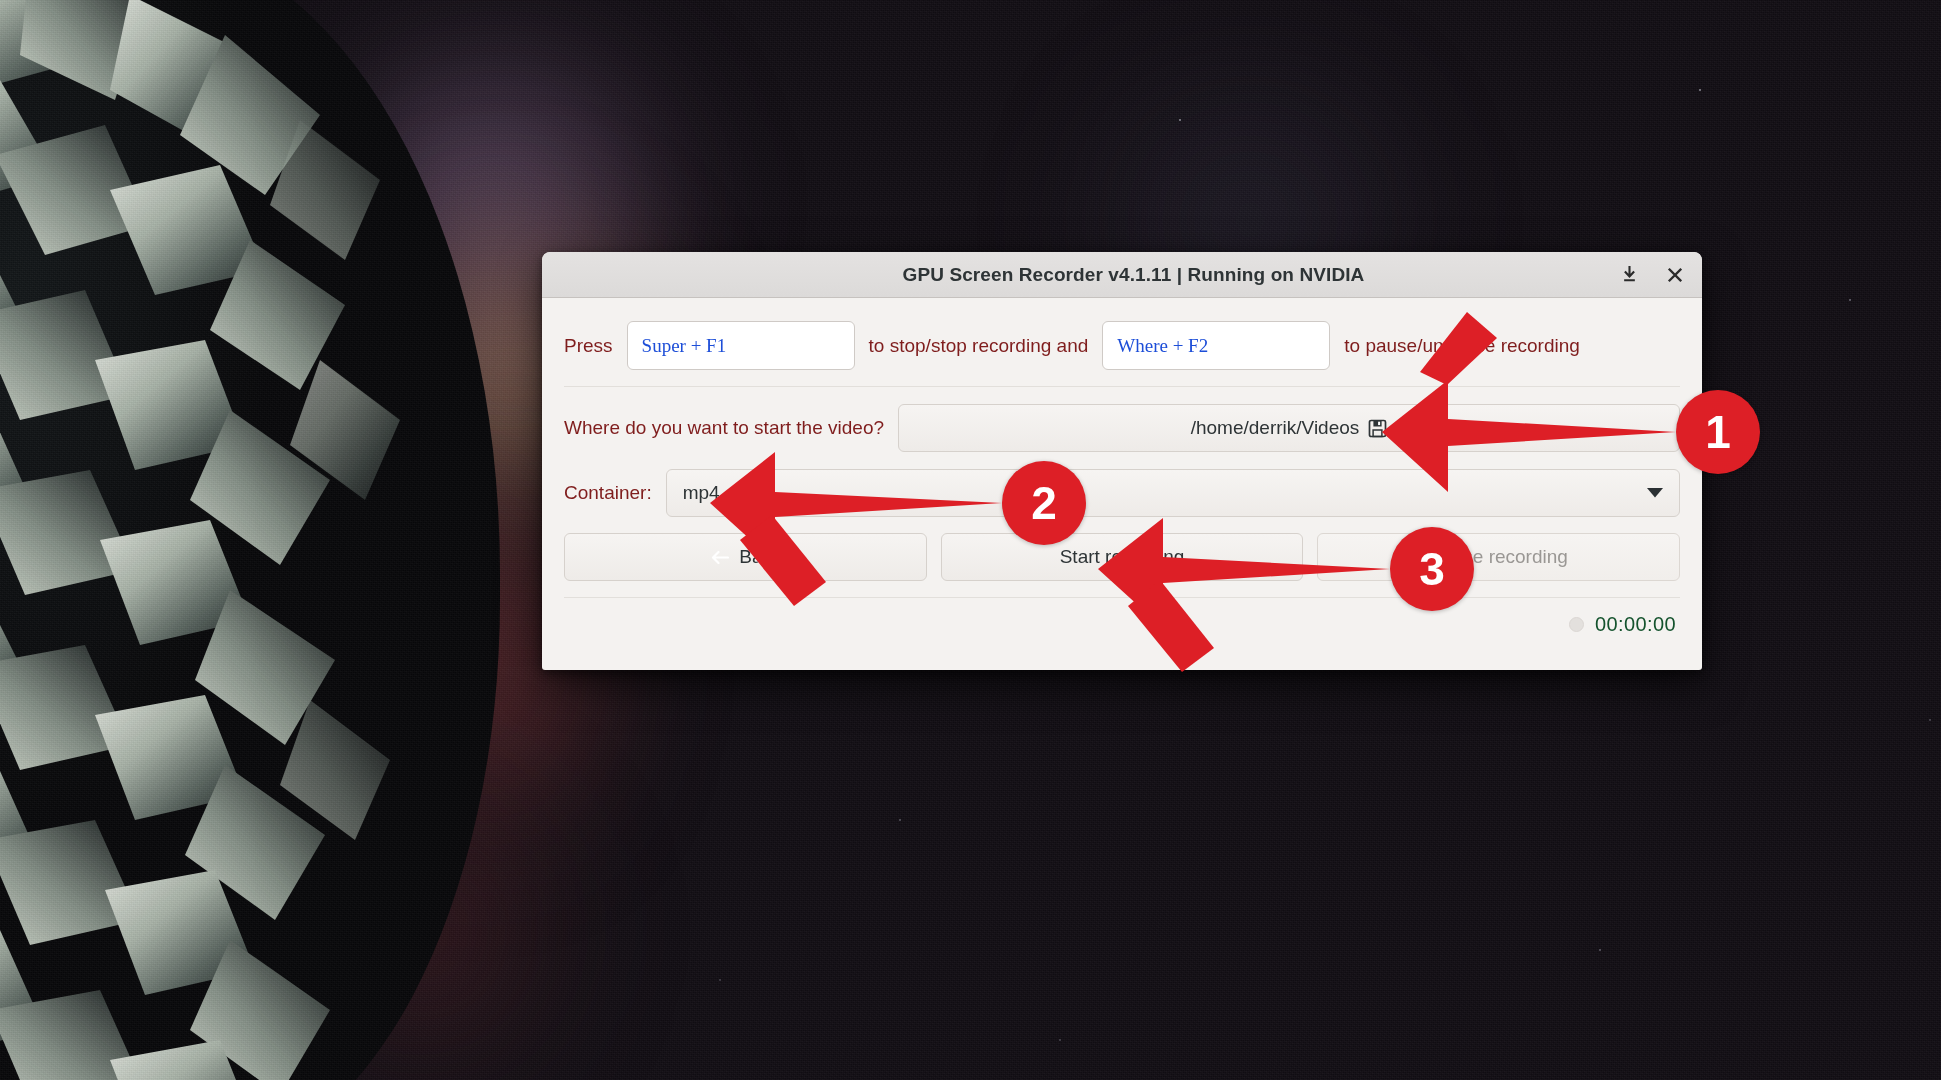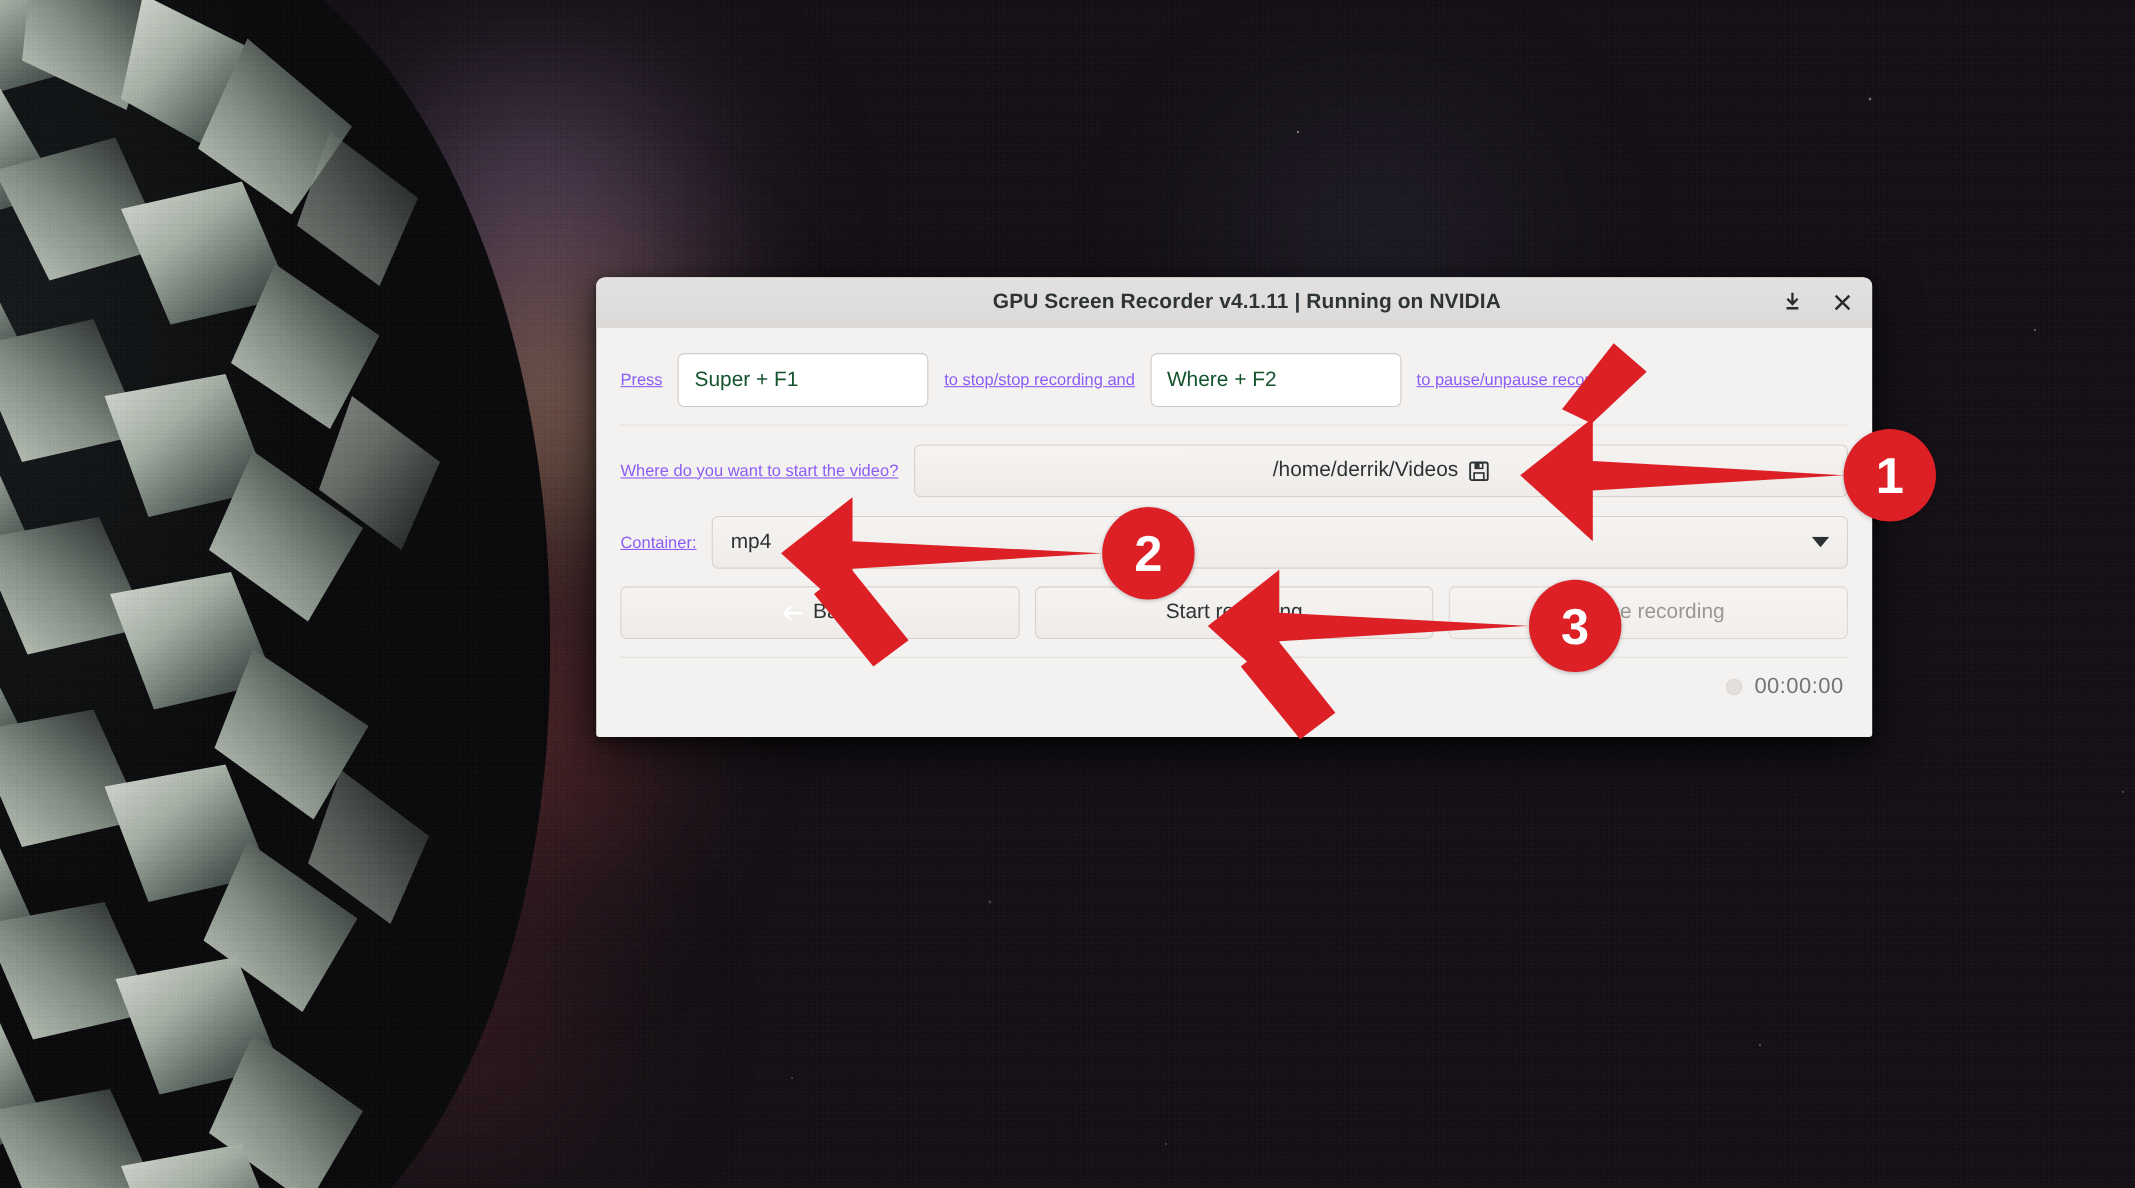--- a/index.html
+++ b/index.html
@@ -140,33 +140,34 @@
   }
 
   .row {
     display: flex;
     align-items: center;
     gap: 14px;
   }
 
   #hotkey-row { padding: 7px 0 14px 0; }
 
-  .label-text { font-size: 15px; color: #8b5cf6; white-space: nowrap; text-decoration: underline; }
+  .label-text { font-size: 19px; color: #7f1d1d; white-space: nowrap; }
 
   .text-input {
     background: #ffffff;
     border: 1px solid #cfcac6;
     border-radius: 6px;
     height: 49px;
     padding: 0 14px;
     display: flex;
     align-items: center;
     font-size: 19px;
-    color: #14532d;
+    color: #1d4ed8;
     cursor: text;
+    font-family: Liberation Serif, serif;
   }
   #hotkey-start { width: 228px; }
   #hotkey-pause { width: 228px; }
 
   .separator {
     height: 1px;
     background: #e2dfdb;
     margin: 2px 0 0 0;
   }
 
@@ -241,21 +242,21 @@
     padding-right: 4px;
   }
   #record-indicator {
     width: 15px; height: 15px;
     border-radius: 50%;
     background: #e3e0dd;
     border: 1px solid #dbd7d3;
   }
   #record-timer {
     font-size: 20px;
-    color: #737373;
+    color: #14532d;
     letter-spacing: .4px;
   }
 
   
   #annotations {
     position: absolute; inset: 0;
     pointer-events: none;
   }
   #annotations svg { position: absolute; inset: 0; width: 1941px; height: 1080px; }
 

